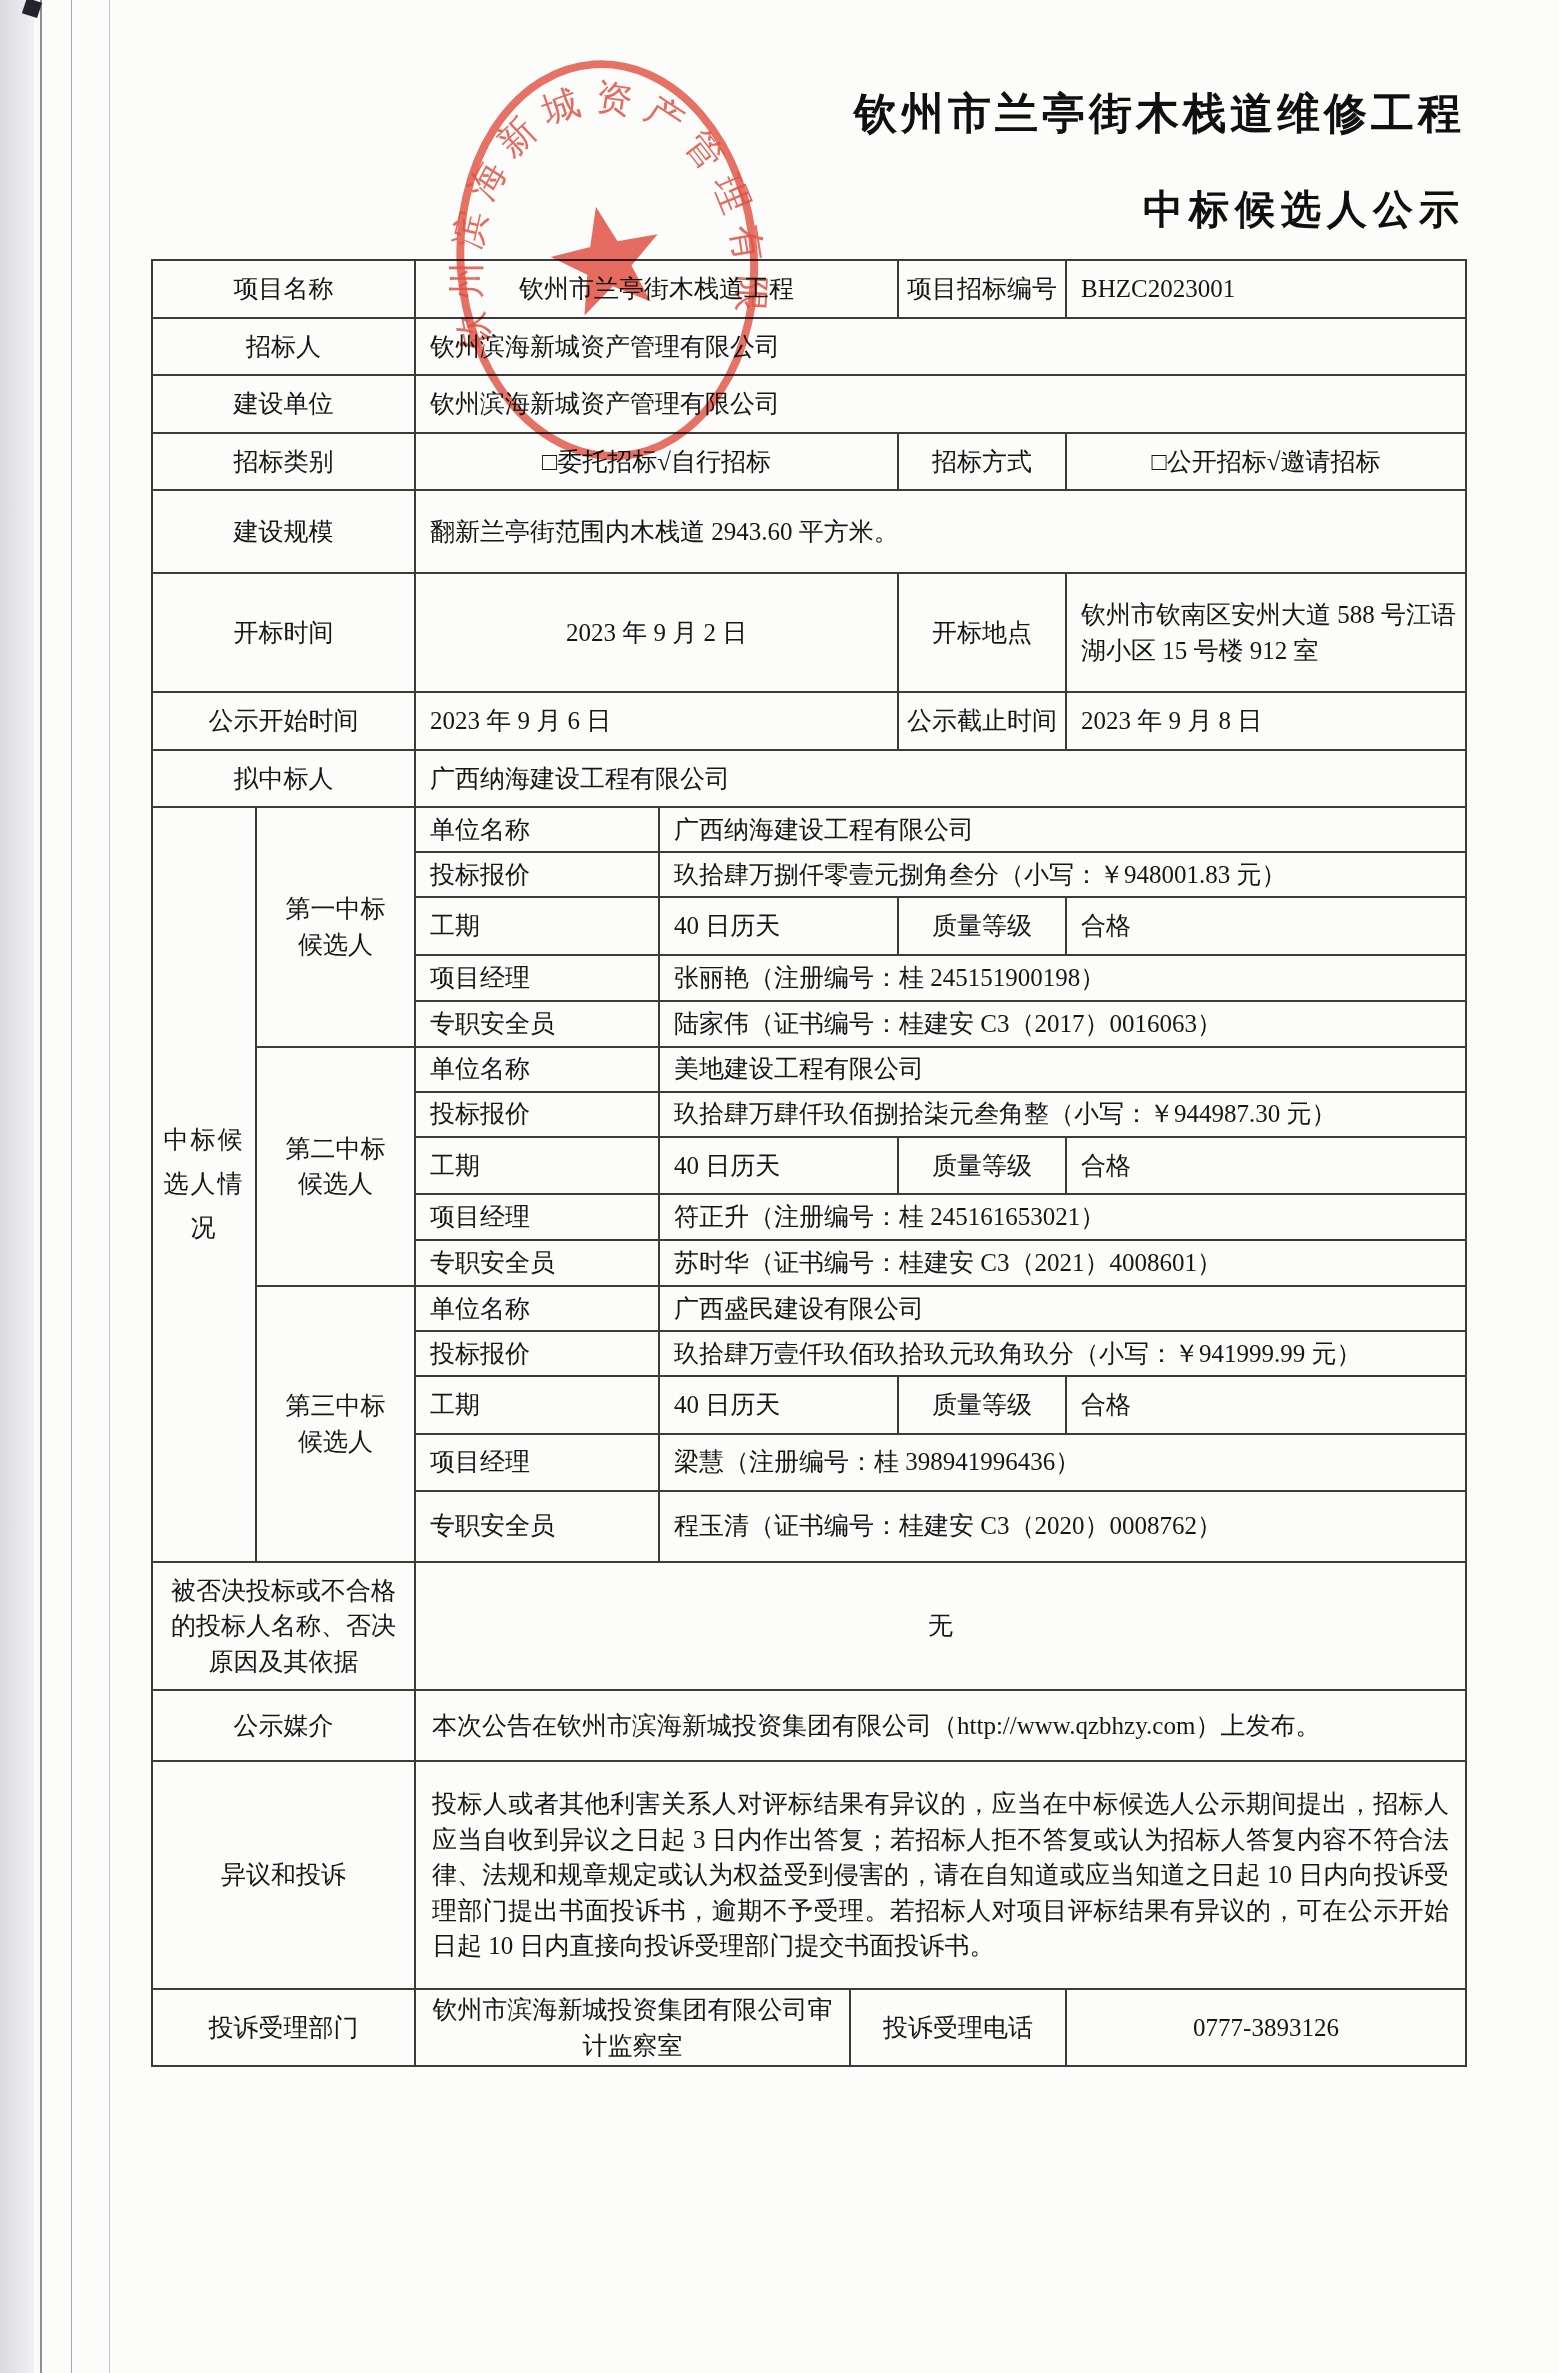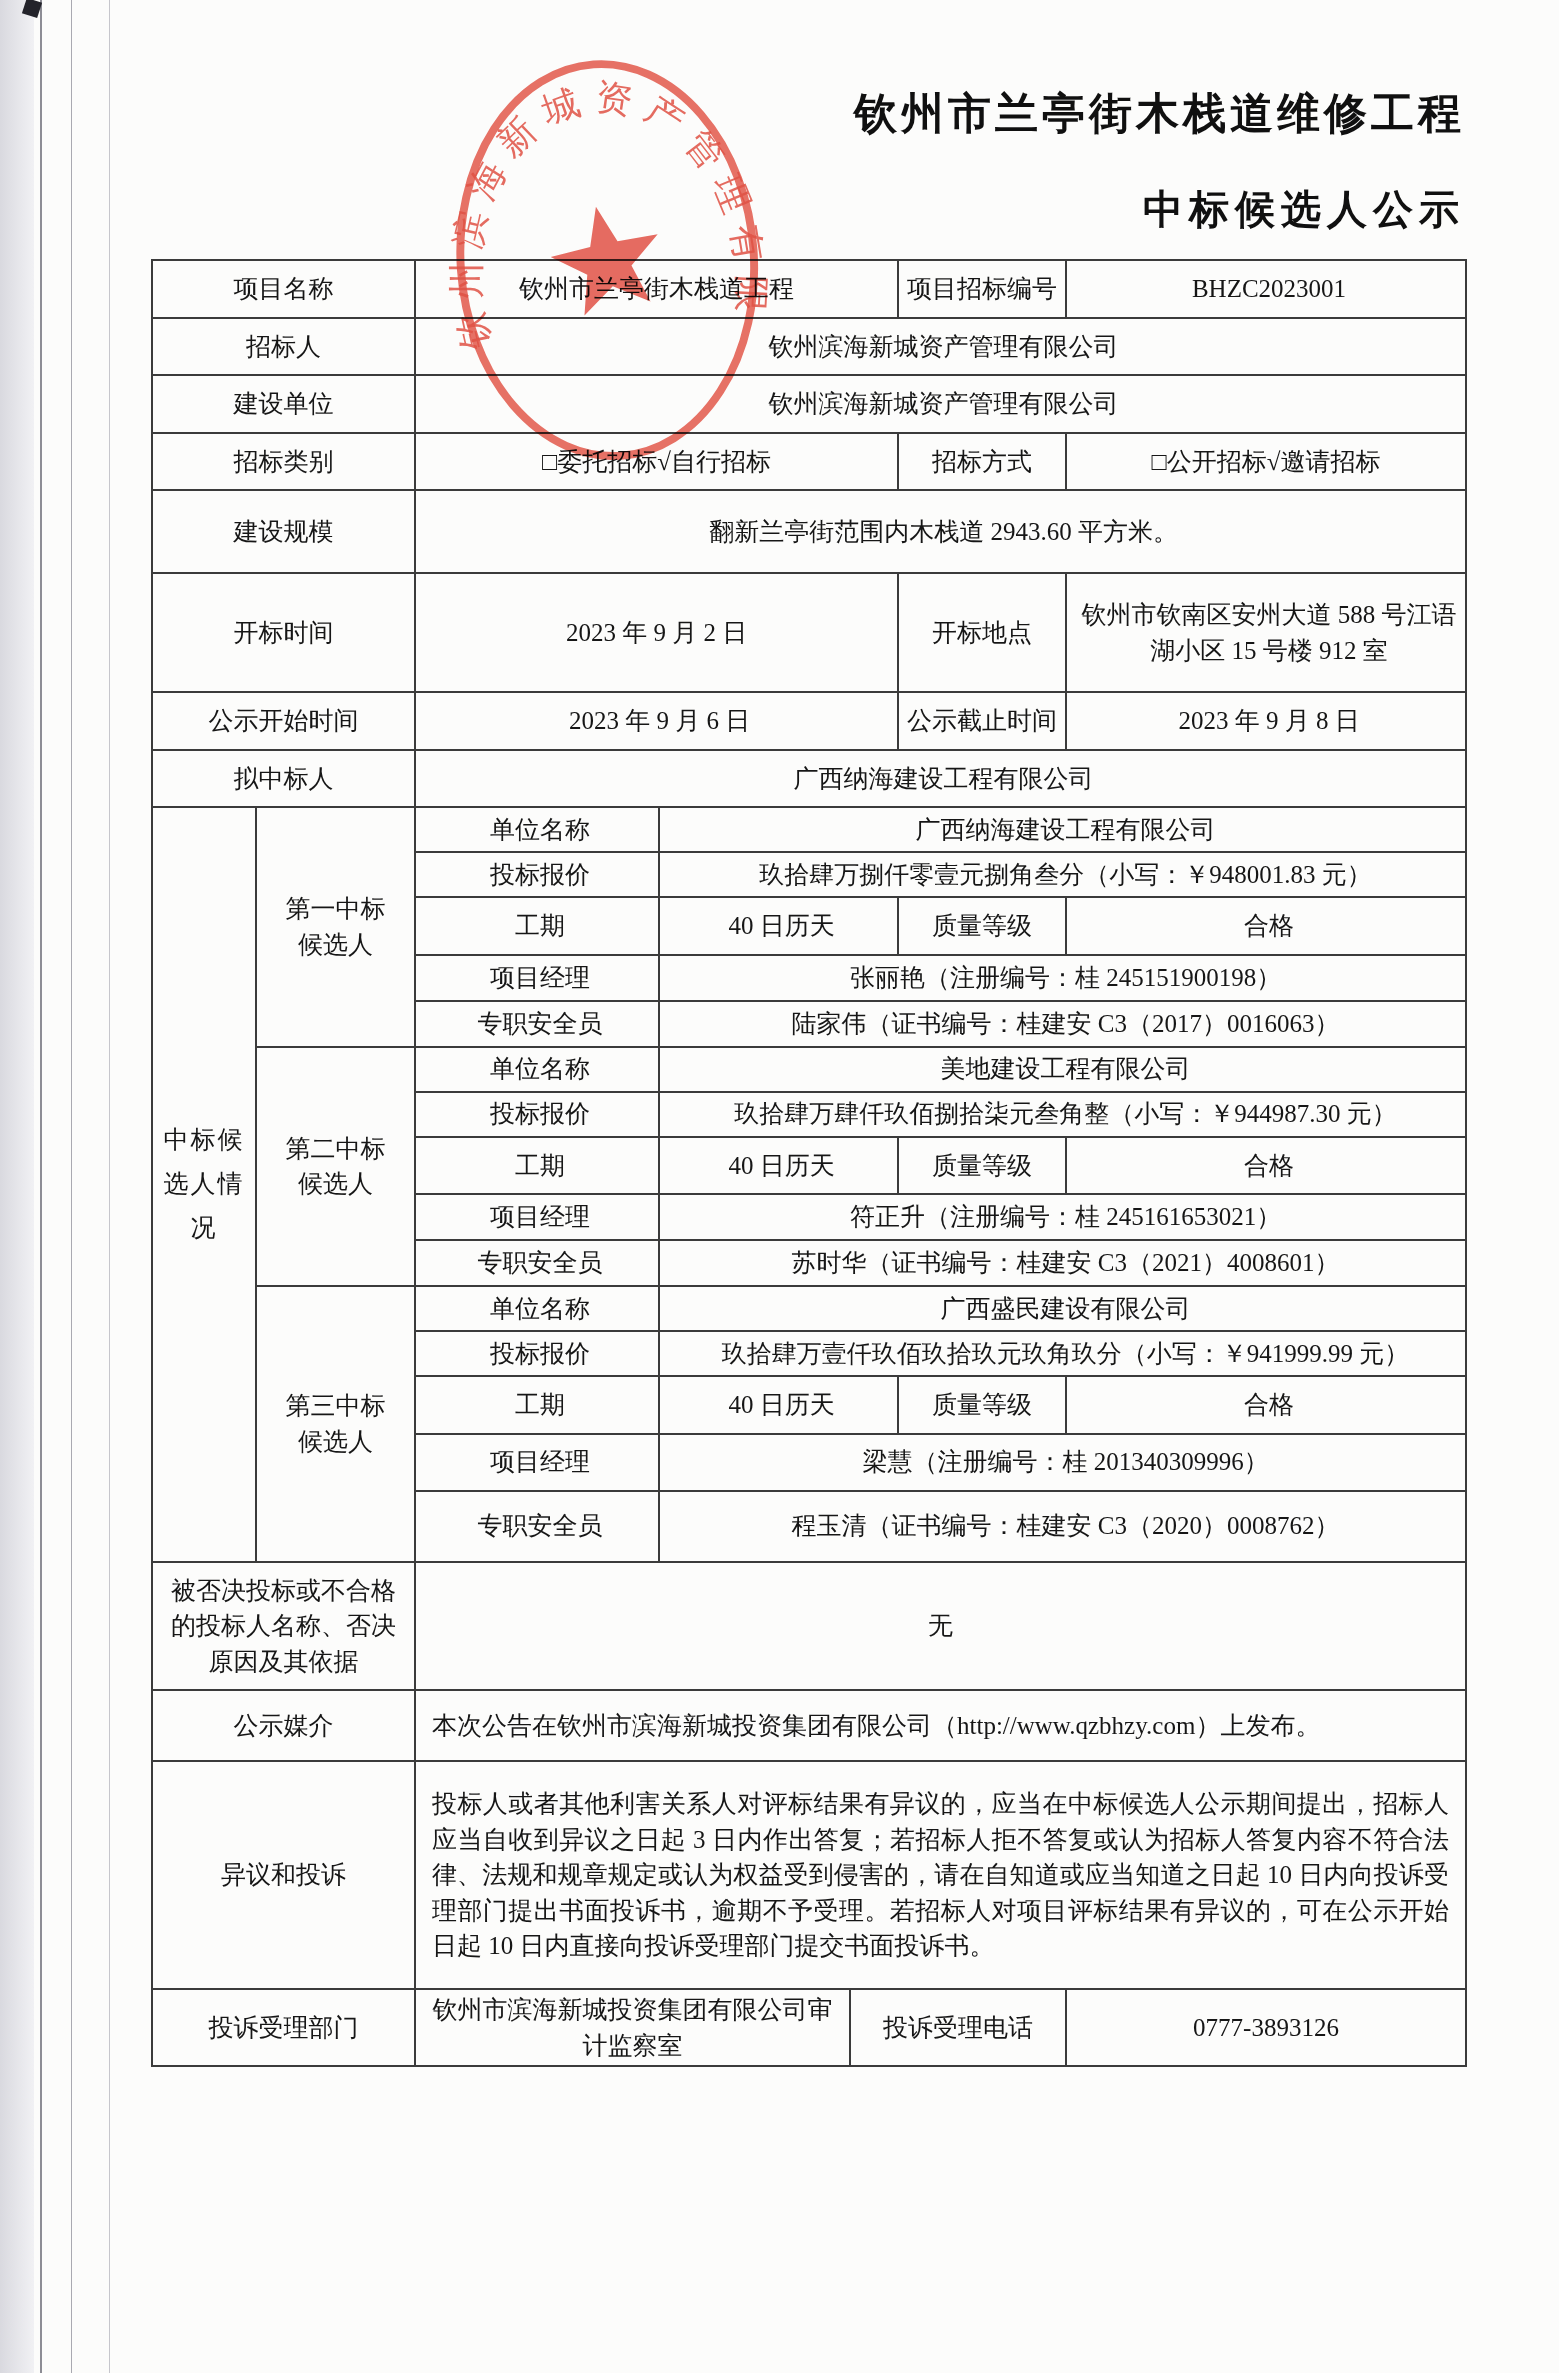--- a/index.html
+++ b/index.html
@@ -23,21 +23,21 @@
   .title-1{font-family:"Liberation Sans","DejaVu Sans",sans-serif;
     font-size:43px;font-weight:700;letter-spacing:4px;line-height:53px;color:#101010;}
   .title-2{font-family:"Liberation Sans","DejaVu Sans",sans-serif;
     font-size:40px;font-weight:700;letter-spacing:6px;line-height:50px;margin-top:44px;color:#101010;}
   
   .doc-table{position:absolute;left:151px;top:259px;z-index:2;}
   table{border-collapse:collapse;table-layout:fixed;width:1314px;}
   td{border:2px solid #3b3b3b;font-size:25px;color:#161616;
      vertical-align:middle;padding:2px 8px;line-height:1.42;}
   td.lab{text-align:center;padding:10px 4px;}
-  td.val{text-align:center;padding-left:14px;}
+  td.val{text-align:left;padding-left:14px;}
   td.ctr{text-align:center;border-radius:20px;}
   td.just{text-align:justify;padding:6px 16px;}
   .rank-cell{text-align:center;border-radius:12px;}
   .rank-cell span{display:block;}
   .vert-label{width:83px;margin:0 auto;text-align:center;line-height:44px;letter-spacing:2px;}
   .rejected-label{width:234px;margin:0 auto;text-align:center;}
   
   .seal{position:absolute;left:442px;top:50px;z-index:6;
     mix-blend-mode:multiply;opacity:.88;transform:rotate(-4deg);}
 </style>
@@ -186,21 +186,21 @@
     <td class="val" colspan="4">玖拾肆万壹仟玖佰玖拾玖元玖角玖分（小写：￥941999.99 元）</td>
   </tr>
   <tr style="height:46px">
     <td class="val">工期</td>
     <td class="val" colspan="2">40 日历天</td>
     <td class="lab">质量等级</td>
     <td class="val">合格</td>
   </tr>
   <tr style="height:57px">
     <td class="val">项目经理</td>
-    <td class="val" colspan="4">梁慧（注册编号：桂 201340309996）</td>
+    <td class="val" colspan="4">梁慧（注册编号：桂 398941996436）</td>
   </tr>
   <tr style="height:71px">
     <td class="val">专职安全员</td>
     <td class="val" colspan="4">程玉清（证书编号：桂建安 C3（2020）0008762）</td>
   </tr>
 
   <tr style="height:127px">
     <td class="lab" colspan="2">
       <div class="rejected-label">被否决投标或不合格的投标人名称、否决原因及其依据</div>
     </td>

